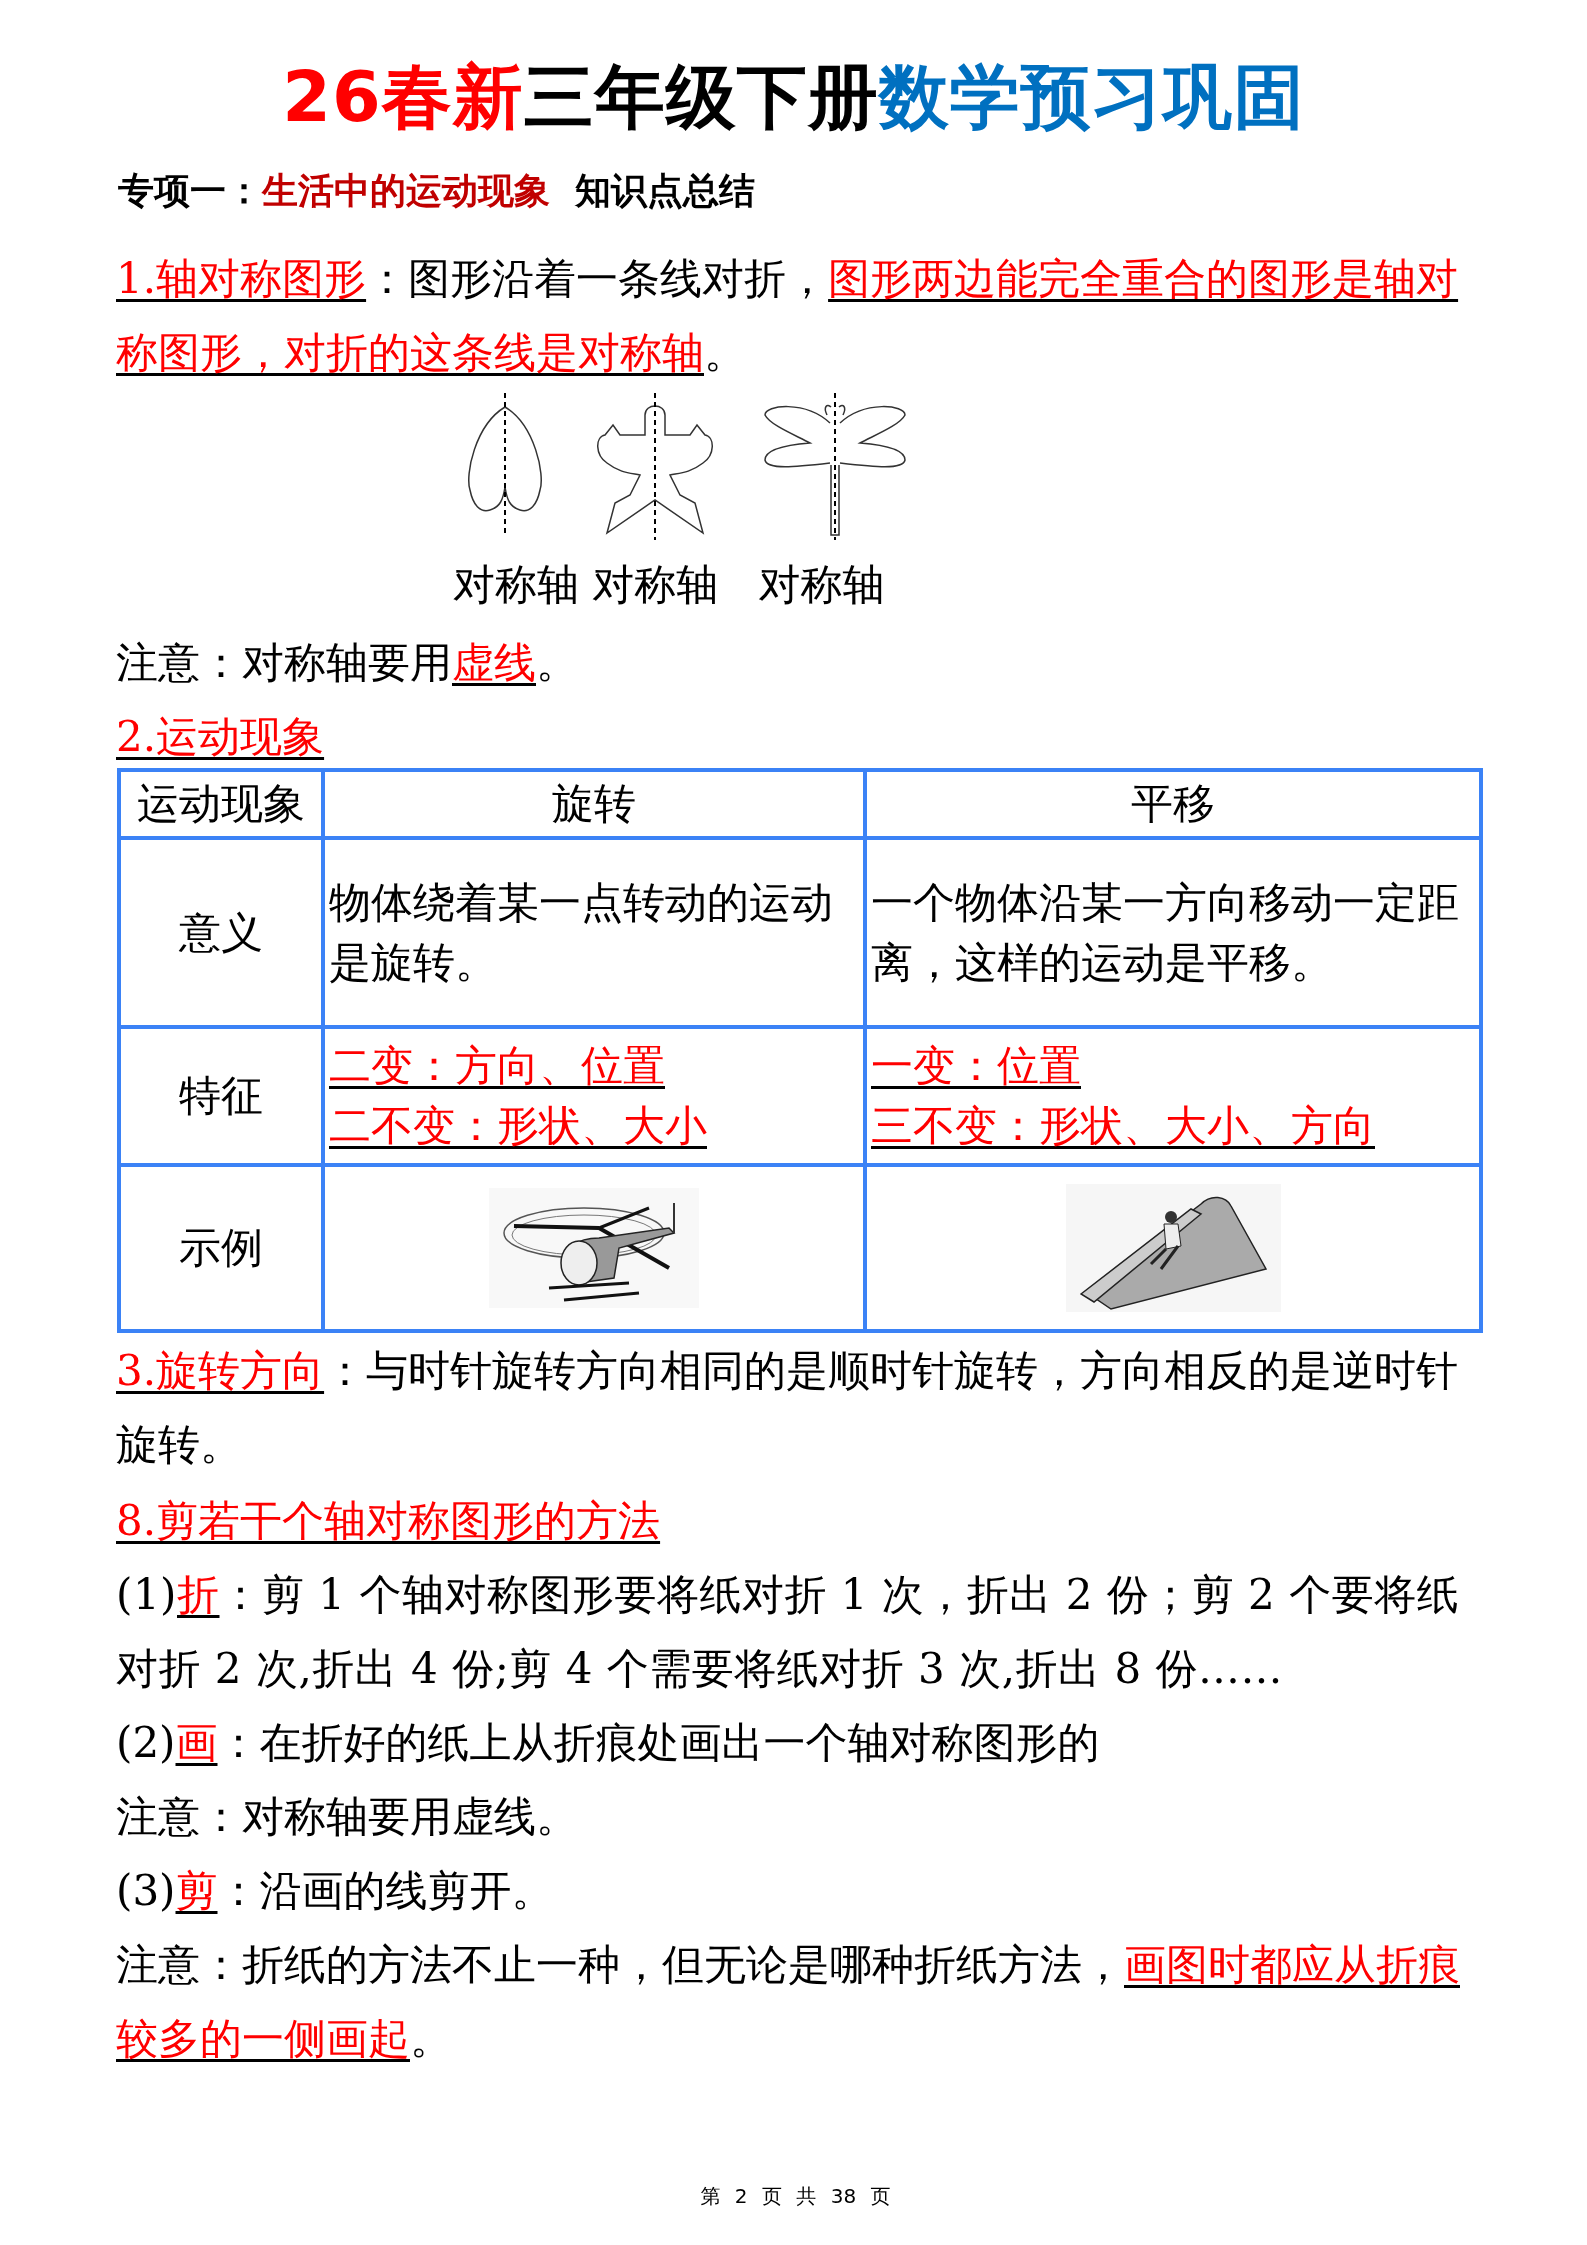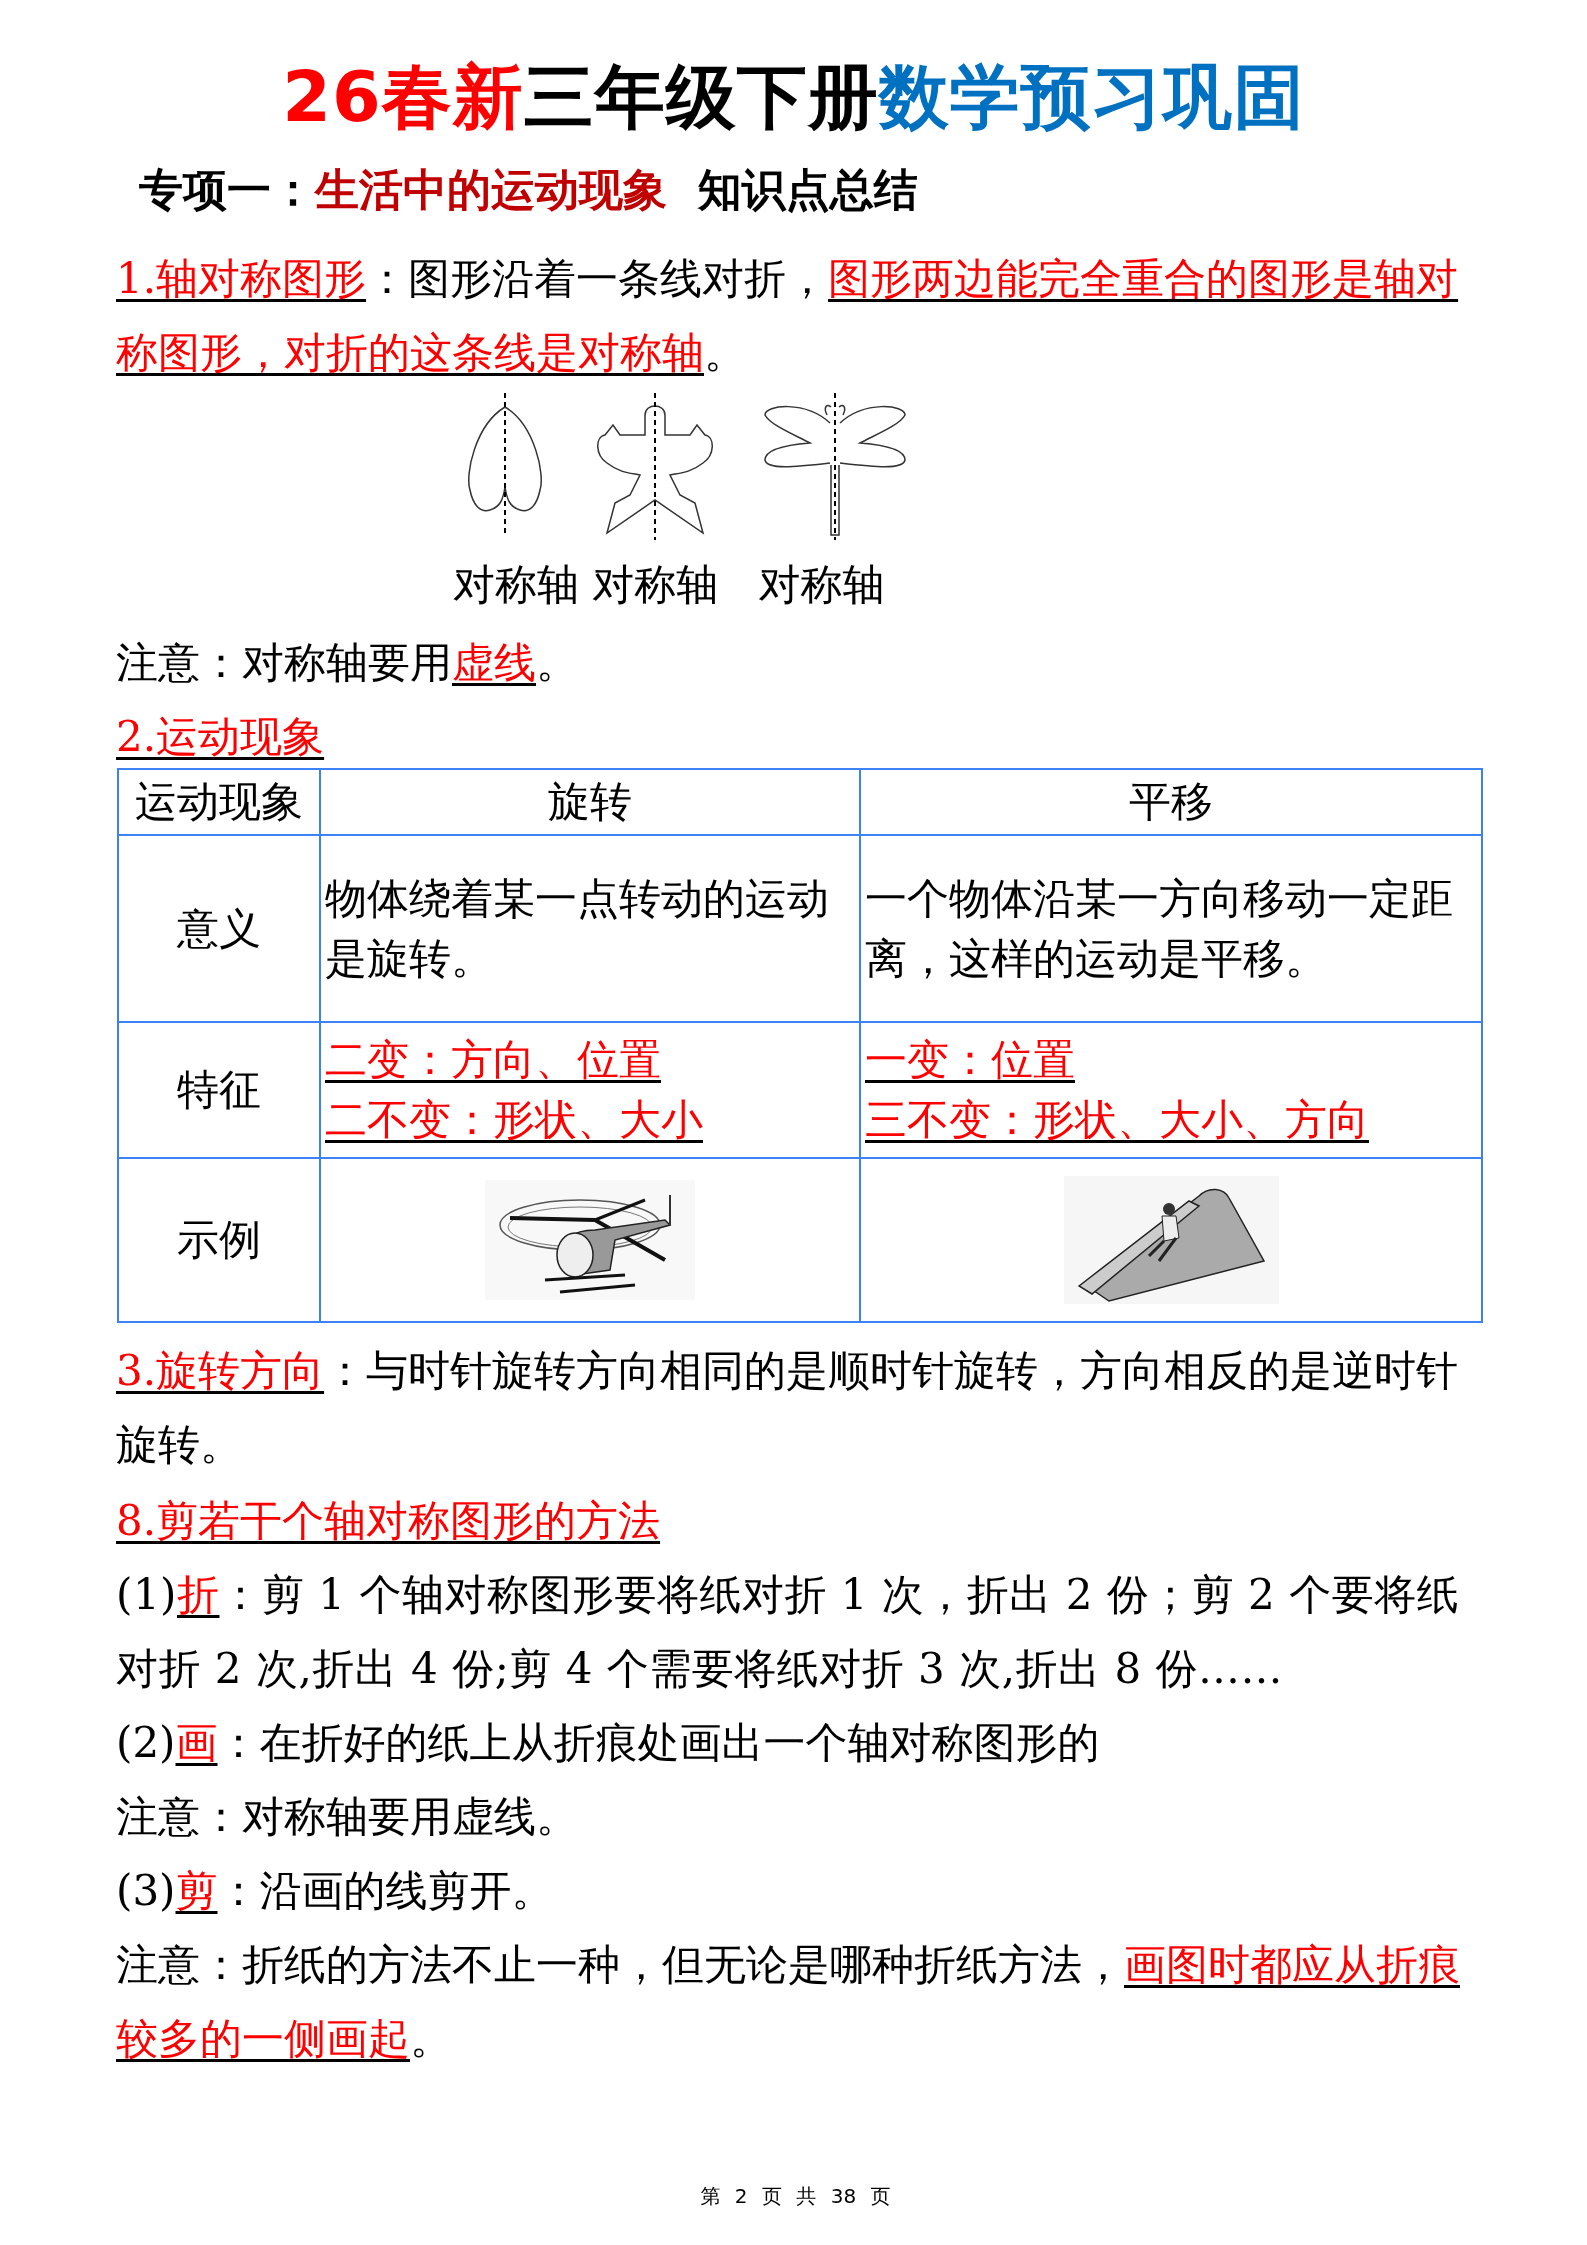--- a/index.html
+++ b/index.html
@@ -6,28 +6,28 @@
     body { width: 1587px; height: 2245px; position: relative; overflow: hidden;
            font-family: "DejaVu Serif", "Liberation Serif", serif; color: #000; }
     .abs { position: absolute; }
     .red { color: #ff0000; }
     .ul { text-decoration: underline; text-decoration-color: #000; text-decoration-thickness: 3px; text-underline-offset: 6px; }
     .title { left: 0; width: 1587px; top: 52px; text-align: center; font-size: 70px; font-weight: bold;
              font-family: "DejaVu Sans", "Liberation Sans", sans-serif; letter-spacing: 1px; line-height: 90px; }
     .title .t1 { color: #ff0000; }
     .title .t2 { color: #000000; }
     .title .t3 { color: #0070c0; }
-    .subtitle { left: 118px; top: 160px; font-size: 44px; font-weight: bold; line-height: 60px;
-                font-family: "DejaVu Serif", "Liberation Serif", serif; margin-left: 21px; }
+    .subtitle { left: 118px; top: 160px; font-size: 36px; font-weight: bold; line-height: 60px;
+                font-family: "DejaVu Serif", "Liberation Serif", serif; }
     .subtitle .red2 { color: #c00000; }
     .para { left: 116px; width: 1370px; font-size: 42px; line-height: 74px; }
     .fig { left: 465px; top: 385px; width: 540px; height: 155px; }
     .figlabels { left: 453px; top: 555px; font-size: 42px; line-height: 60px; white-space: pre; }
     table.motion { position: absolute; left: 117px; top: 768px; width: 1366px; border-collapse: collapse; font-size: 42px; }
-    table.motion td { border: 2px solid #3b82f6; padding: 0 4px; vertical-align: middle; }
+    table.motion td { border: 4px solid #3b82f6; padding: 0 4px; vertical-align: middle; }
     table.motion td.c0 { width: 192px; text-align: center; }
     table.motion td.c1 { width: 530px; }
     table.motion td.c2 { }
     .hdr td { height: 64px; text-align: center; }
     .r1 td { height: 185px; line-height: 60px; }
     .r2 td { height: 134px; line-height: 60px; }
     .r3 td { height: 162px; }
     .feat { display: block; }
     .imgbox { display: flex; justify-content: center; align-items: center; }
     .footer { left: 2px; width: 1587px; top: 2183px; text-align: center; font-size: 20px;

